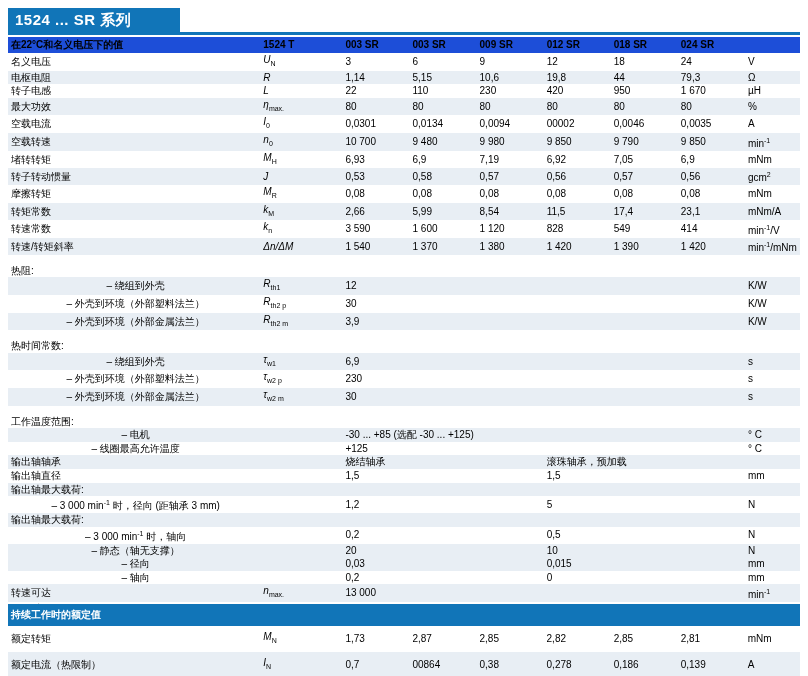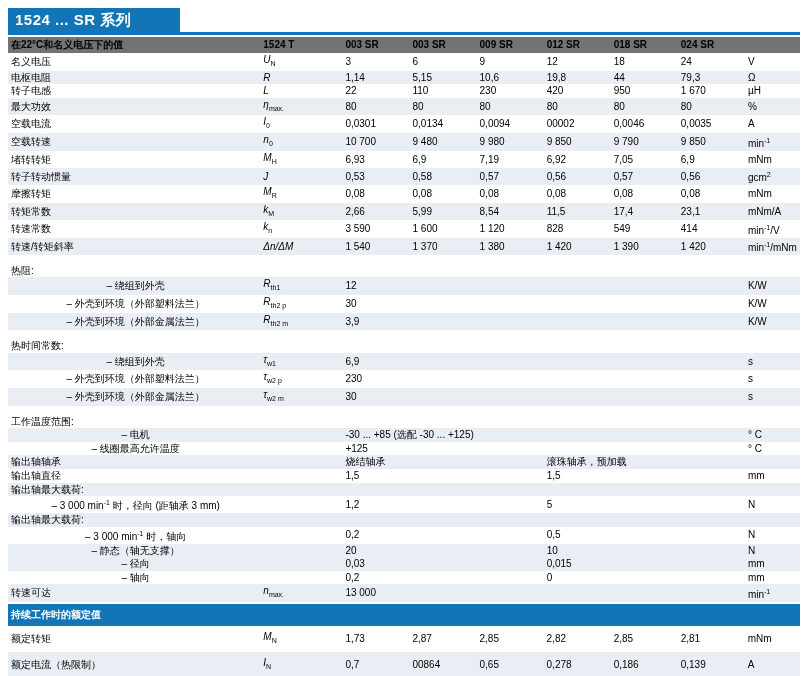--- a/index.html
+++ b/index.html
@@ -8,21 +8,21 @@
 
   
   .title-bar{position:absolute;left:8px;top:8px;width:172px;height:24px;background:#1175b8;}
   .title-bar .t{position:absolute;left:7px;top:3px;color:#fff;font-size:15px;font-weight:bold;letter-spacing:.5px;}
   .title-rule{position:absolute;left:8px;top:32px;width:792px;height:3px;background:#1175b8;}
 
   
   table{border-collapse:collapse;table-layout:fixed;}
   .main{position:absolute;left:8px;top:37px;width:792px;font-size:10px;color:#000;}
   .main td{padding:0 3px;height:13.6px;line-height:13.6px;vertical-align:middle;overflow:hidden;white-space:nowrap;}
-  .hdr td{background:#737373;font-weight:bold;font-size:10px;height:16px;line-height:16px;}
+  .hdr td{background:#1d4ed8;font-weight:bold;font-size:10px;height:16px;line-height:16px;}
   .hdr td.lbl{font-weight:bold;}
   .row-a td{background:#ffffff;}
   .row-b td{background:#e8eef4;}
   .blank td{background:#ffffff;height:9px;line-height:9px;}
 
   
   col.c-lbl{width:252px;}
   col.c-sym{width:82px;}
   col.c-val{width:67px;}
   col.c-unit{width:55px;}
@@ -398,21 +398,21 @@
           <td>2,82</td>
           <td>2,85</td>
           <td>2,81</td>
           <td><span class="unit">mNm</span></td>
         </tr>
         <tr class="row-b">
           <td>额定电流（热限制）</td>
           <td><span class="sym">I<sub>N</sub></span></td>
           <td>0,7</td>
           <td>00864</td>
-          <td>0,65</td>
+          <td>0,38</td>
           <td>0,278</td>
           <td>0,186</td>
           <td>0,139</td>
           <td><span class="unit">A</span></td>
         </tr>
         <tr class="row-a">
           <td>额定转速</td>
           <td><span class="sym">n<sub>N</sub></span></td>
           <td>7 830</td>
           <td>3 930</td>

